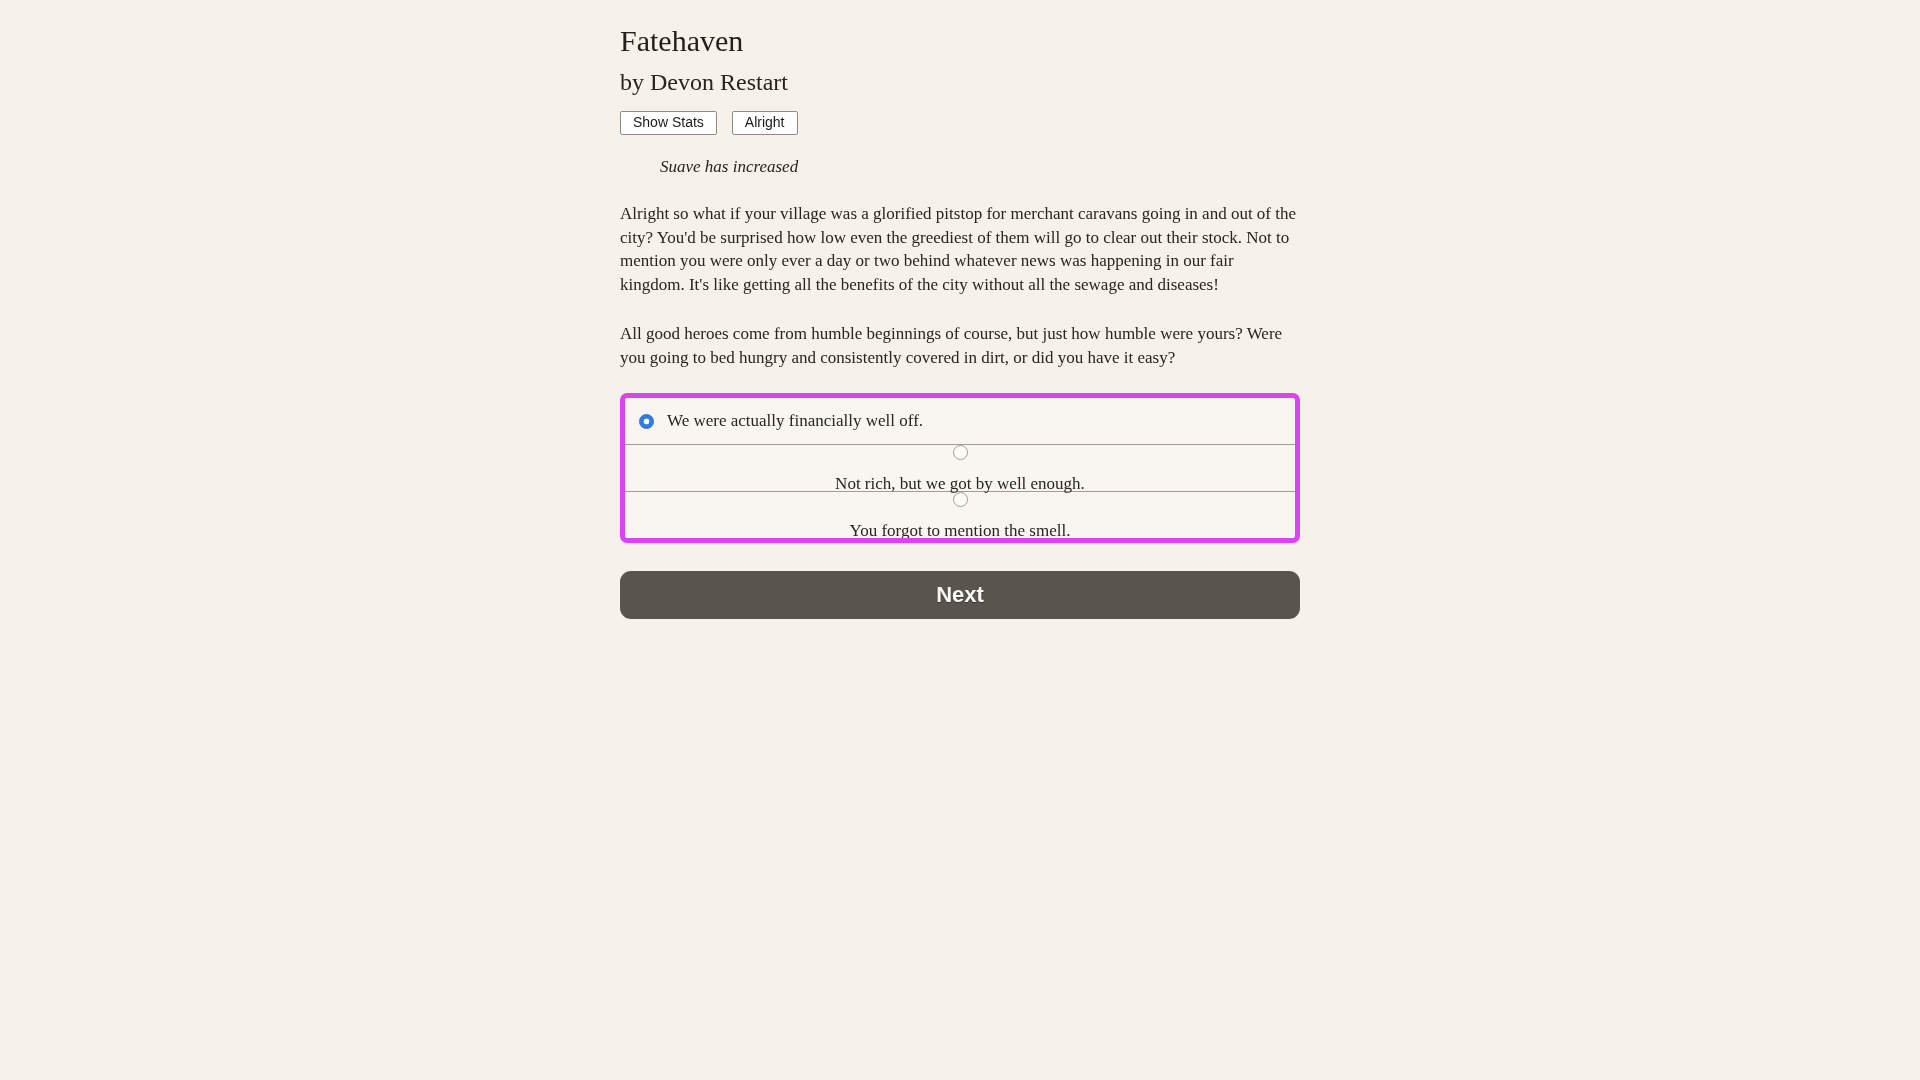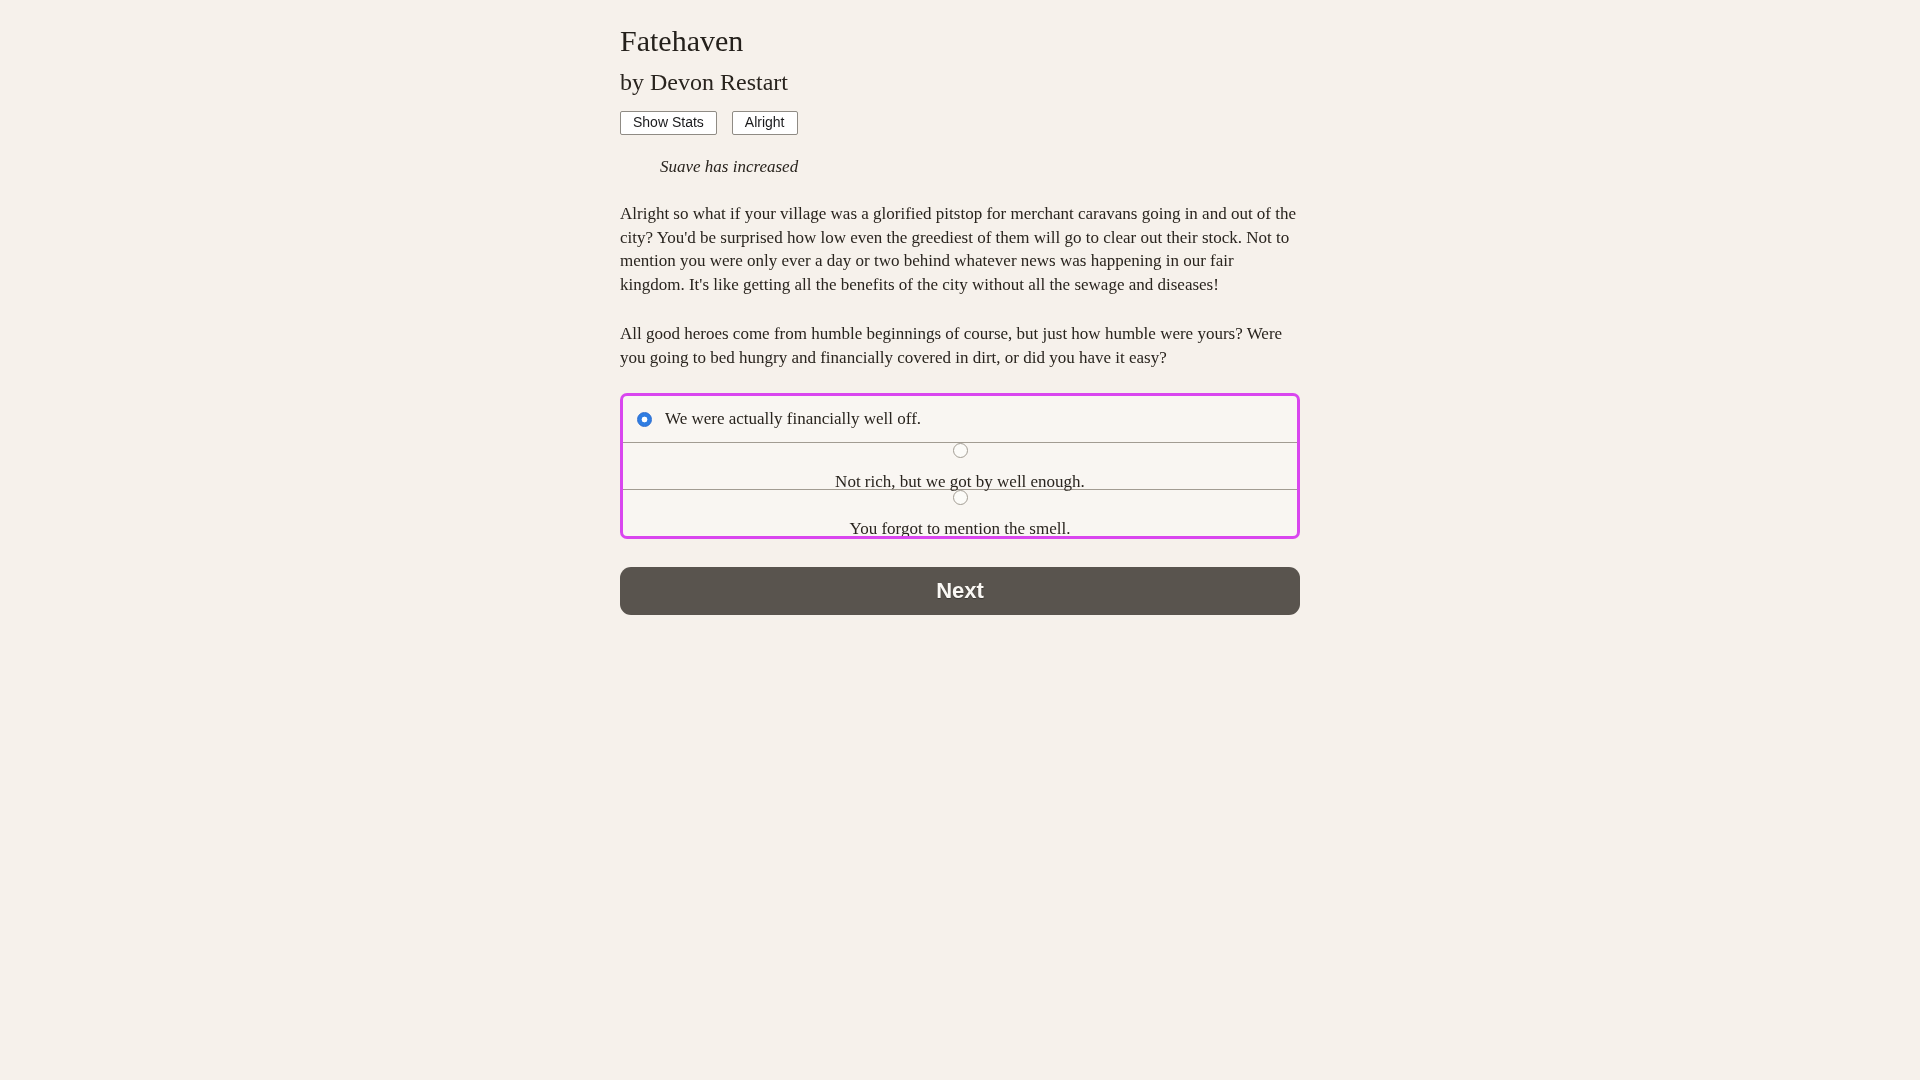--- a/index.html
+++ b/index.html
@@ -59,21 +59,21 @@
   p.story {
     margin: 26px 0 0 0;
     font-size: 17px;
     line-height: 23.5px;
   }
   p.story:first-of-type {
     margin-top: 24px;
   }
   .choices {
     margin-top: 24px;
-    border: 3px solid #d946ef;
+    border: 5px solid #d946ef;
     border-radius: 7px;
     background: rgba(255, 255, 255, 0.35);
     overflow: hidden;
   }
   .choice-row {
     display: flex;
     align-items: center;
     gap: 13px;
     height: 46px;
     padding: 0 14px;
@@ -127,21 +127,21 @@
     <div class="game-author">by Devon Restart</div>
 
     <div class="toolbar">
       <button class="ui-btn">Show Stats</button>
       <button class="ui-btn">Alright</button>
     </div>
 
     <div class="stat-notice">Suave has increased</div>
 
     <p class="story">Alright so what if your village was a glorified pitstop for merchant caravans going in and out of the city? You'd be surprised how low even the greediest of them will go to clear out their stock. Not to mention you were only ever a day or two behind whatever news was happening in our fair kingdom. It's like getting all the benefits of the city without all the sewage and diseases!</p>
-    <p class="story">All good heroes come from humble beginnings of course, but just how humble were yours? Were you going to bed hungry and financially covered in dirt, or did you have it easy?</p>
+    <p class="story">All good heroes come from humble beginnings of course, but just how humble were yours? Were you going to bed hungry and consistently covered in dirt, or did you have it easy?</p>
 
     <div class="choices">
       <label class="choice-row">
         <span class="radio selected"></span>
         <span class="choice-label">We were actually financially well off.</span>
       </label>
       <label class="choice-row">
         <span class="radio"></span>
         <span class="choice-label">Not rich, but we got by well enough.</span>
       </label>

